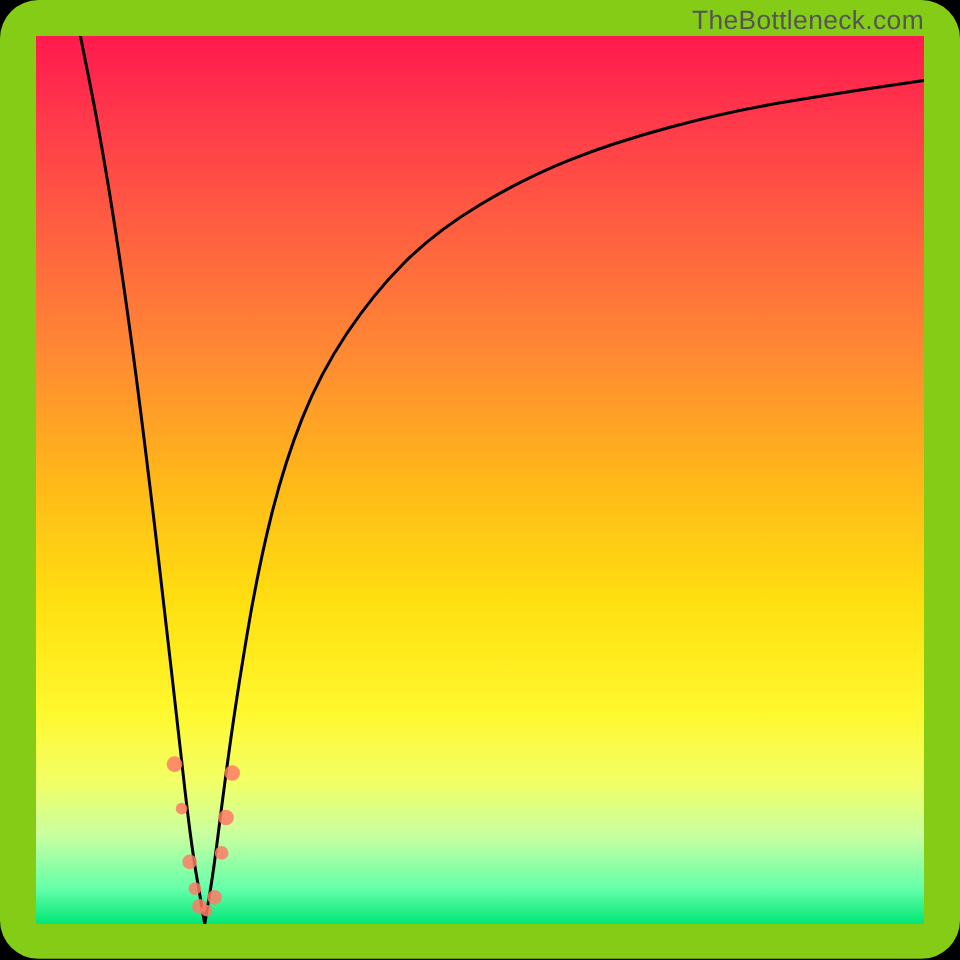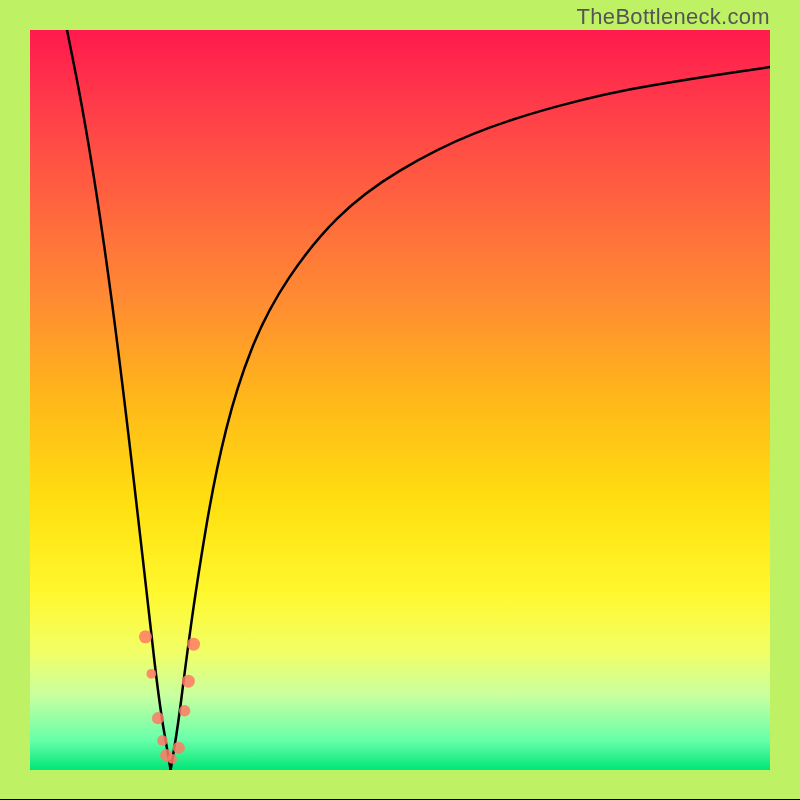--- a/index.html
+++ b/index.html
@@ -10,21 +10,22 @@
     overflow: hidden;
     background: #000;
     font-family: Arial, Helvetica, sans-serif;
   }
   .frame {
     position: absolute;
     top: 0;
     left: 0;
     width: 800px;
     height: 799px;
-    background: #bef264;
+    background: #84cc16;
+    border-radius: 32px;
   }
   .plot-area {
     position: absolute;
     top: 30px;
     left: 30px;
     width: 740px;
     height: 740px;
     background: linear-gradient(to bottom,
       #ff1a4d 0%,
       #ff3b4a 10%,

